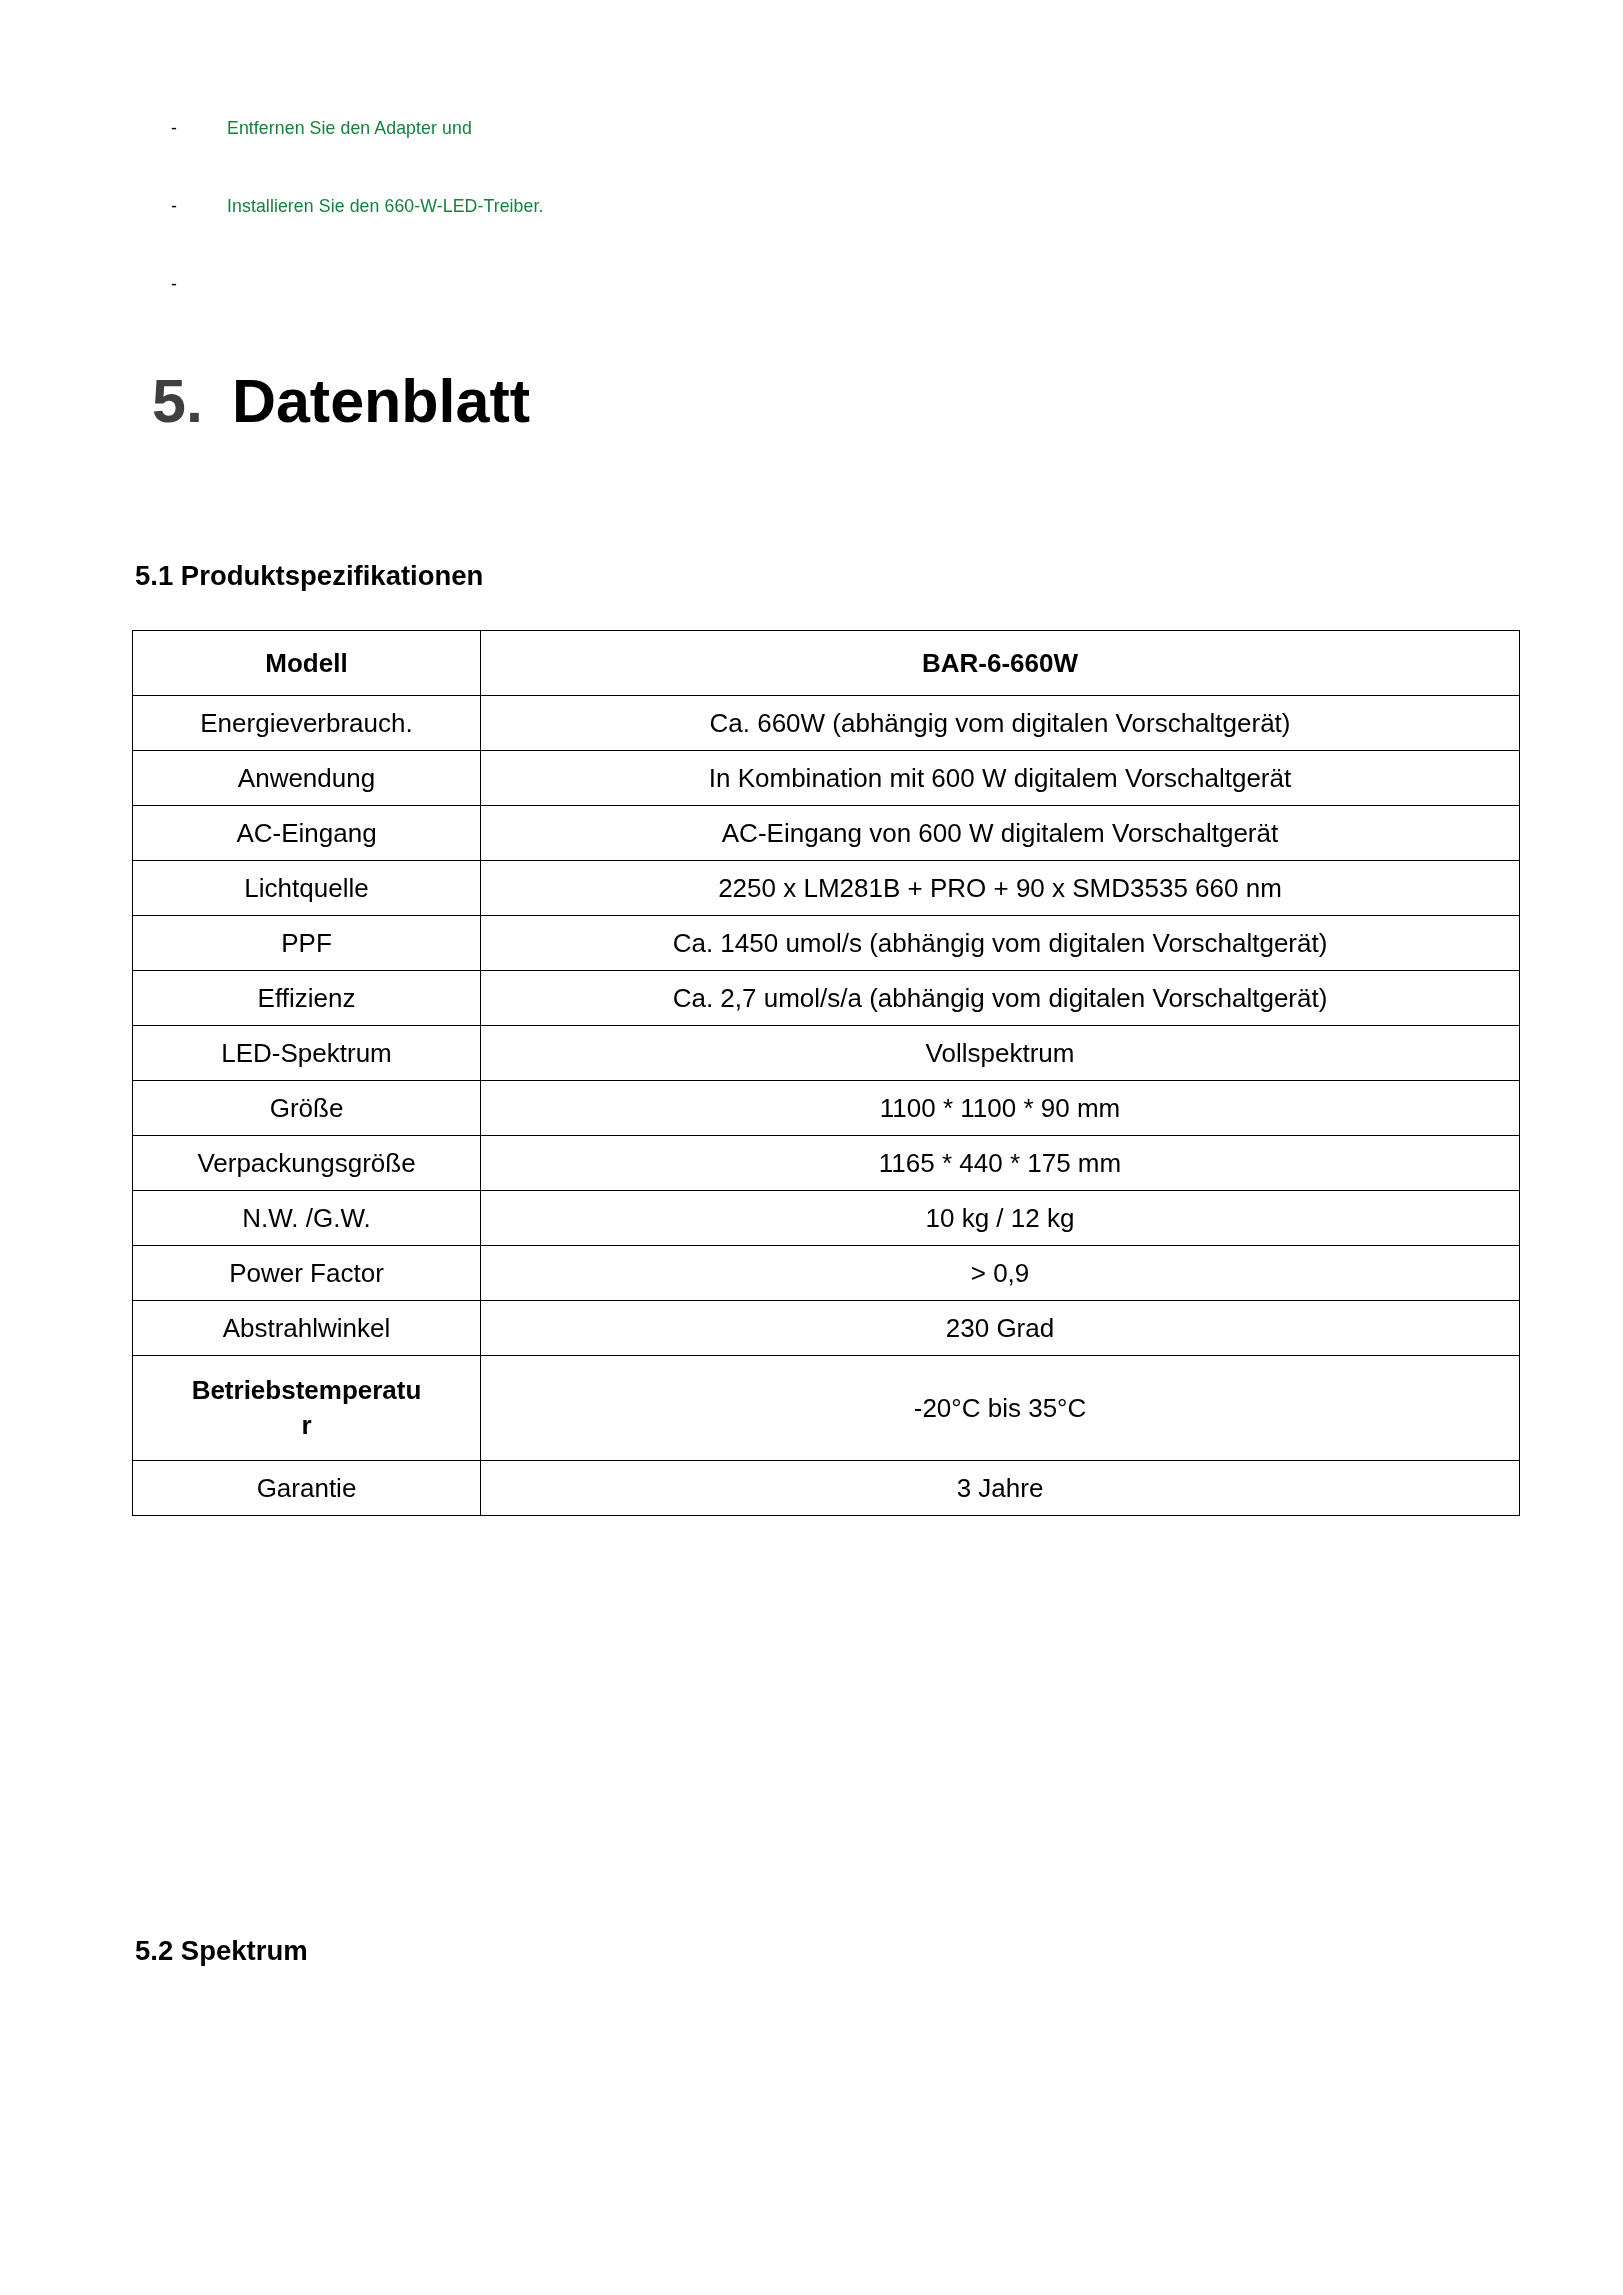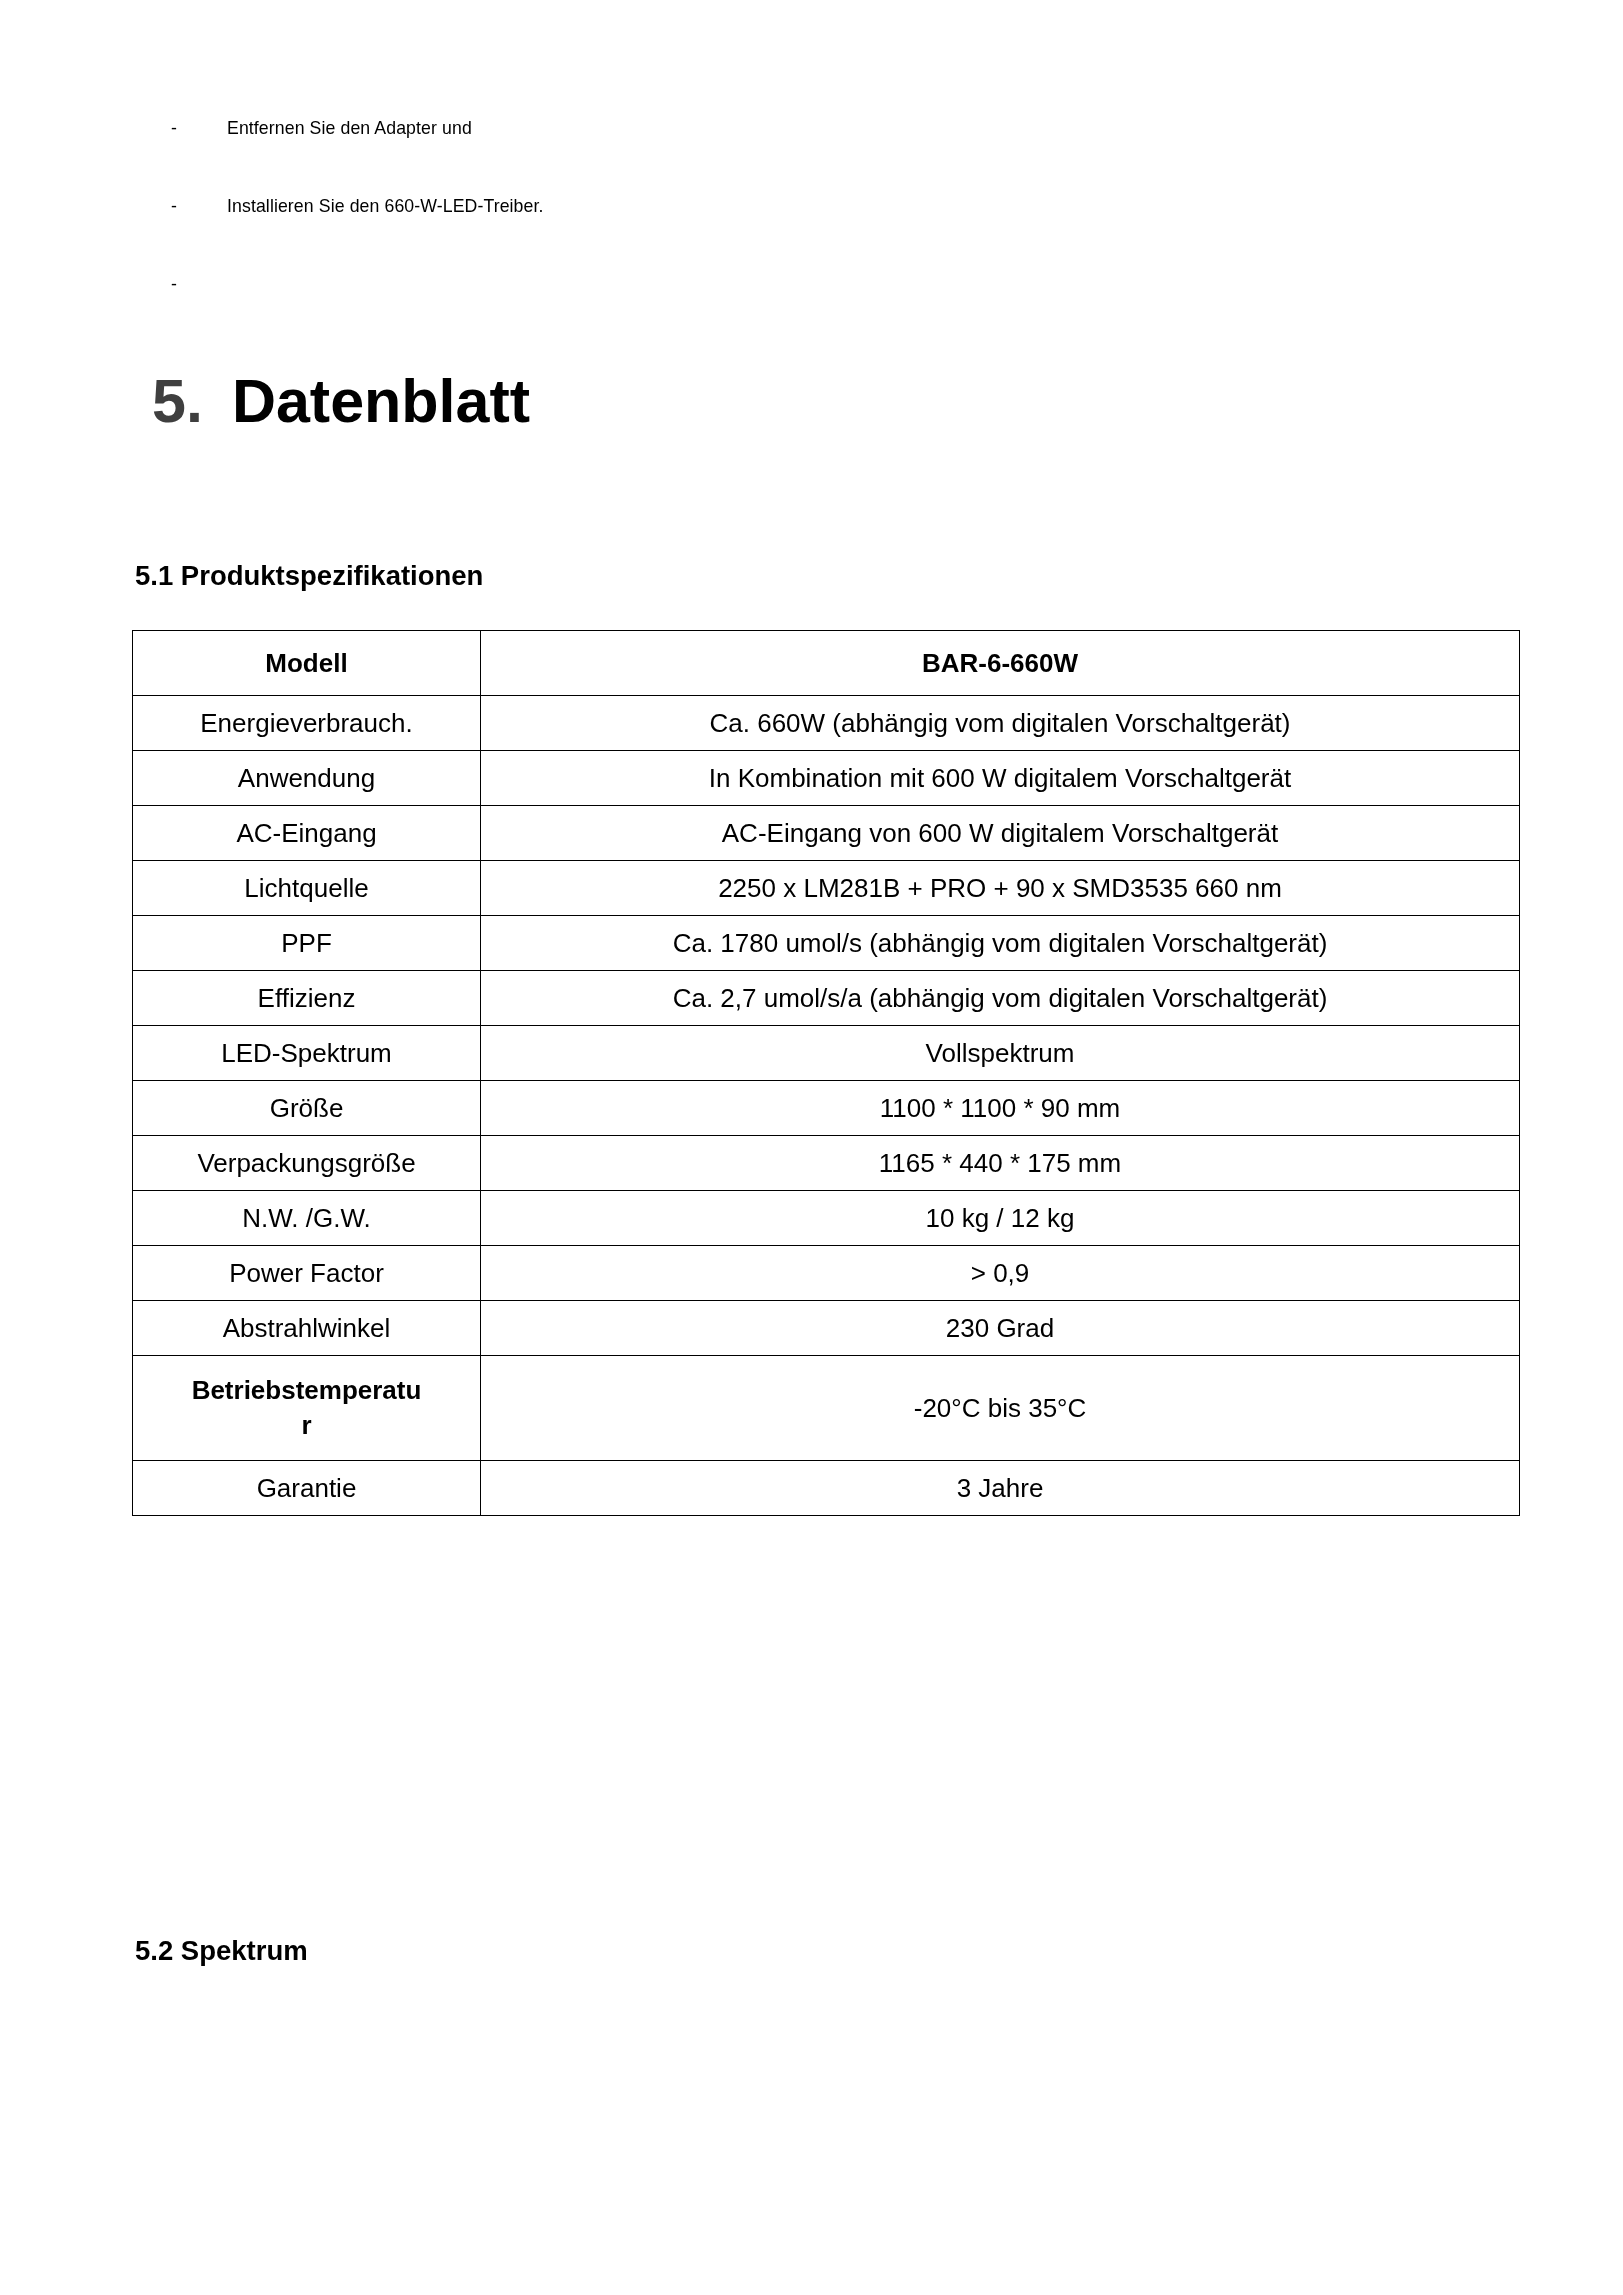--- a/index.html
+++ b/index.html
@@ -40,21 +40,21 @@
   .bullet-dash {
     width: 56px;
     flex: 0 0 56px;
     font-size: 17.7px;
     line-height: 22px;
     color: #000;
   }
   .bullet-text {
     font-size: 17.7px;
     line-height: 22px;
-    color: #000000;
+    color: #15803d;
     letter-spacing: 0.1px;
   }
 
   
   .h1 {
     position: absolute;
     left: 152px;
     top: 373px;
     font-size: 61px;
     font-weight: bold;
@@ -158,21 +158,21 @@
         <tr>
           <td class="label">AC-Eingang</td>
           <td class="value">AC-Eingang von 600 W digitalem Vorschaltgerät</td>
         </tr>
         <tr>
           <td class="label">Lichtquelle</td>
           <td class="value">2250 x LM281B + PRO + 90 x SMD3535 660 nm</td>
         </tr>
         <tr>
           <td class="label">PPF</td>
-          <td class="value">Ca. 1780 umol/s (abhängig vom digitalen Vorschaltgerät)</td>
+          <td class="value">Ca. 1450 umol/s (abhängig vom digitalen Vorschaltgerät)</td>
         </tr>
         <tr>
           <td class="label">Effizienz</td>
           <td class="value">Ca. 2,7 umol/s/a (abhängig vom digitalen Vorschaltgerät)</td>
         </tr>
         <tr>
           <td class="label">LED-Spektrum</td>
           <td class="value">Vollspektrum</td>
         </tr>
         <tr>

